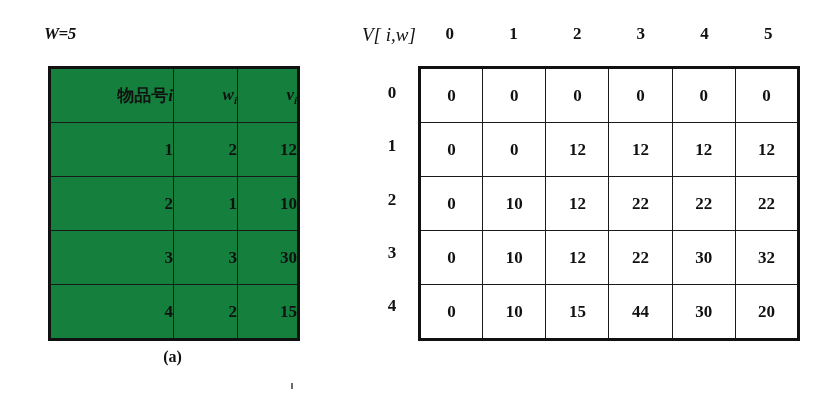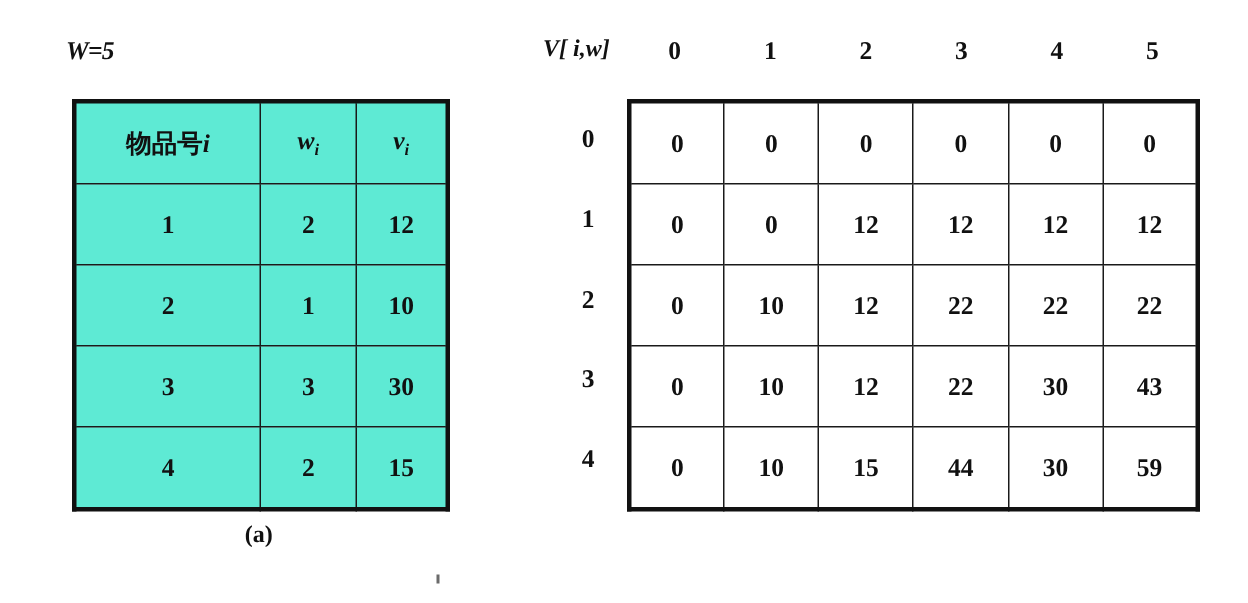--- a/index.html
+++ b/index.html
@@ -49,27 +49,27 @@
     top: 66px;
     width: 249px;
     border-collapse: collapse;
     table-layout: fixed;
     background: #ffffff;
     border: 3px solid #111111;
   }
   table.items-table td,
   table.items-table th {
     border: 1.5px solid #1a1a1a;
-    text-align: center;
+    text-align: right;
     vertical-align: middle;
     height: 53px;
     padding: 0;
     font-size: 17px;
     font-weight: bold;
-    background: #5eead4;
+    background: #15803d;
   }
   table.items-table col.c-id   { width: 124px; }
   table.items-table col.c-w    { width: 64px; }
   table.items-table col.c-v    { width: 61px; }
 
   .hdr-id {
     font-family: "DejaVu Sans", "Liberation Sans", sans-serif;
     font-size: 17px;
     font-weight: bold;
     letter-spacing: 0px;
@@ -96,22 +96,22 @@
     left: 360px;
     top: 0px;
     width: 472px;
     height: 402px;
   }
 
   .vlabel {
     position: absolute;
     left: 2px;
     top: 24px;
-    font-size: 16px;
-    font-weight: bold;
+    font-size: 19px;
+    font-weight: normal;
     white-space: nowrap;
   }
   .vlabel .vi { font-style: italic; }
 
   .col-head-row {
     position: absolute;
     left: 58px;
     top: 24px;
     width: 382px;
     display: flex;
@@ -289,29 +289,29 @@
           <td>22</td>
           <td>22</td>
           <td>22</td>
         </tr>
         <tr>
           <td>0</td>
           <td>10</td>
           <td>12</td>
           <td>22</td>
           <td>30</td>
-          <td>43</td>
+          <td>32</td>
         </tr>
         <tr>
           <td>0</td>
           <td>10</td>
           <td>15</td>
           <td>44</td>
           <td>30</td>
-          <td>59</td>
+          <td>20</td>
         </tr>
       </tbody>
     </table>
 
     <div class="caption caption-b">(b)</div>
   </div>
 
   <div class="speck"></div>
 </div>
 

